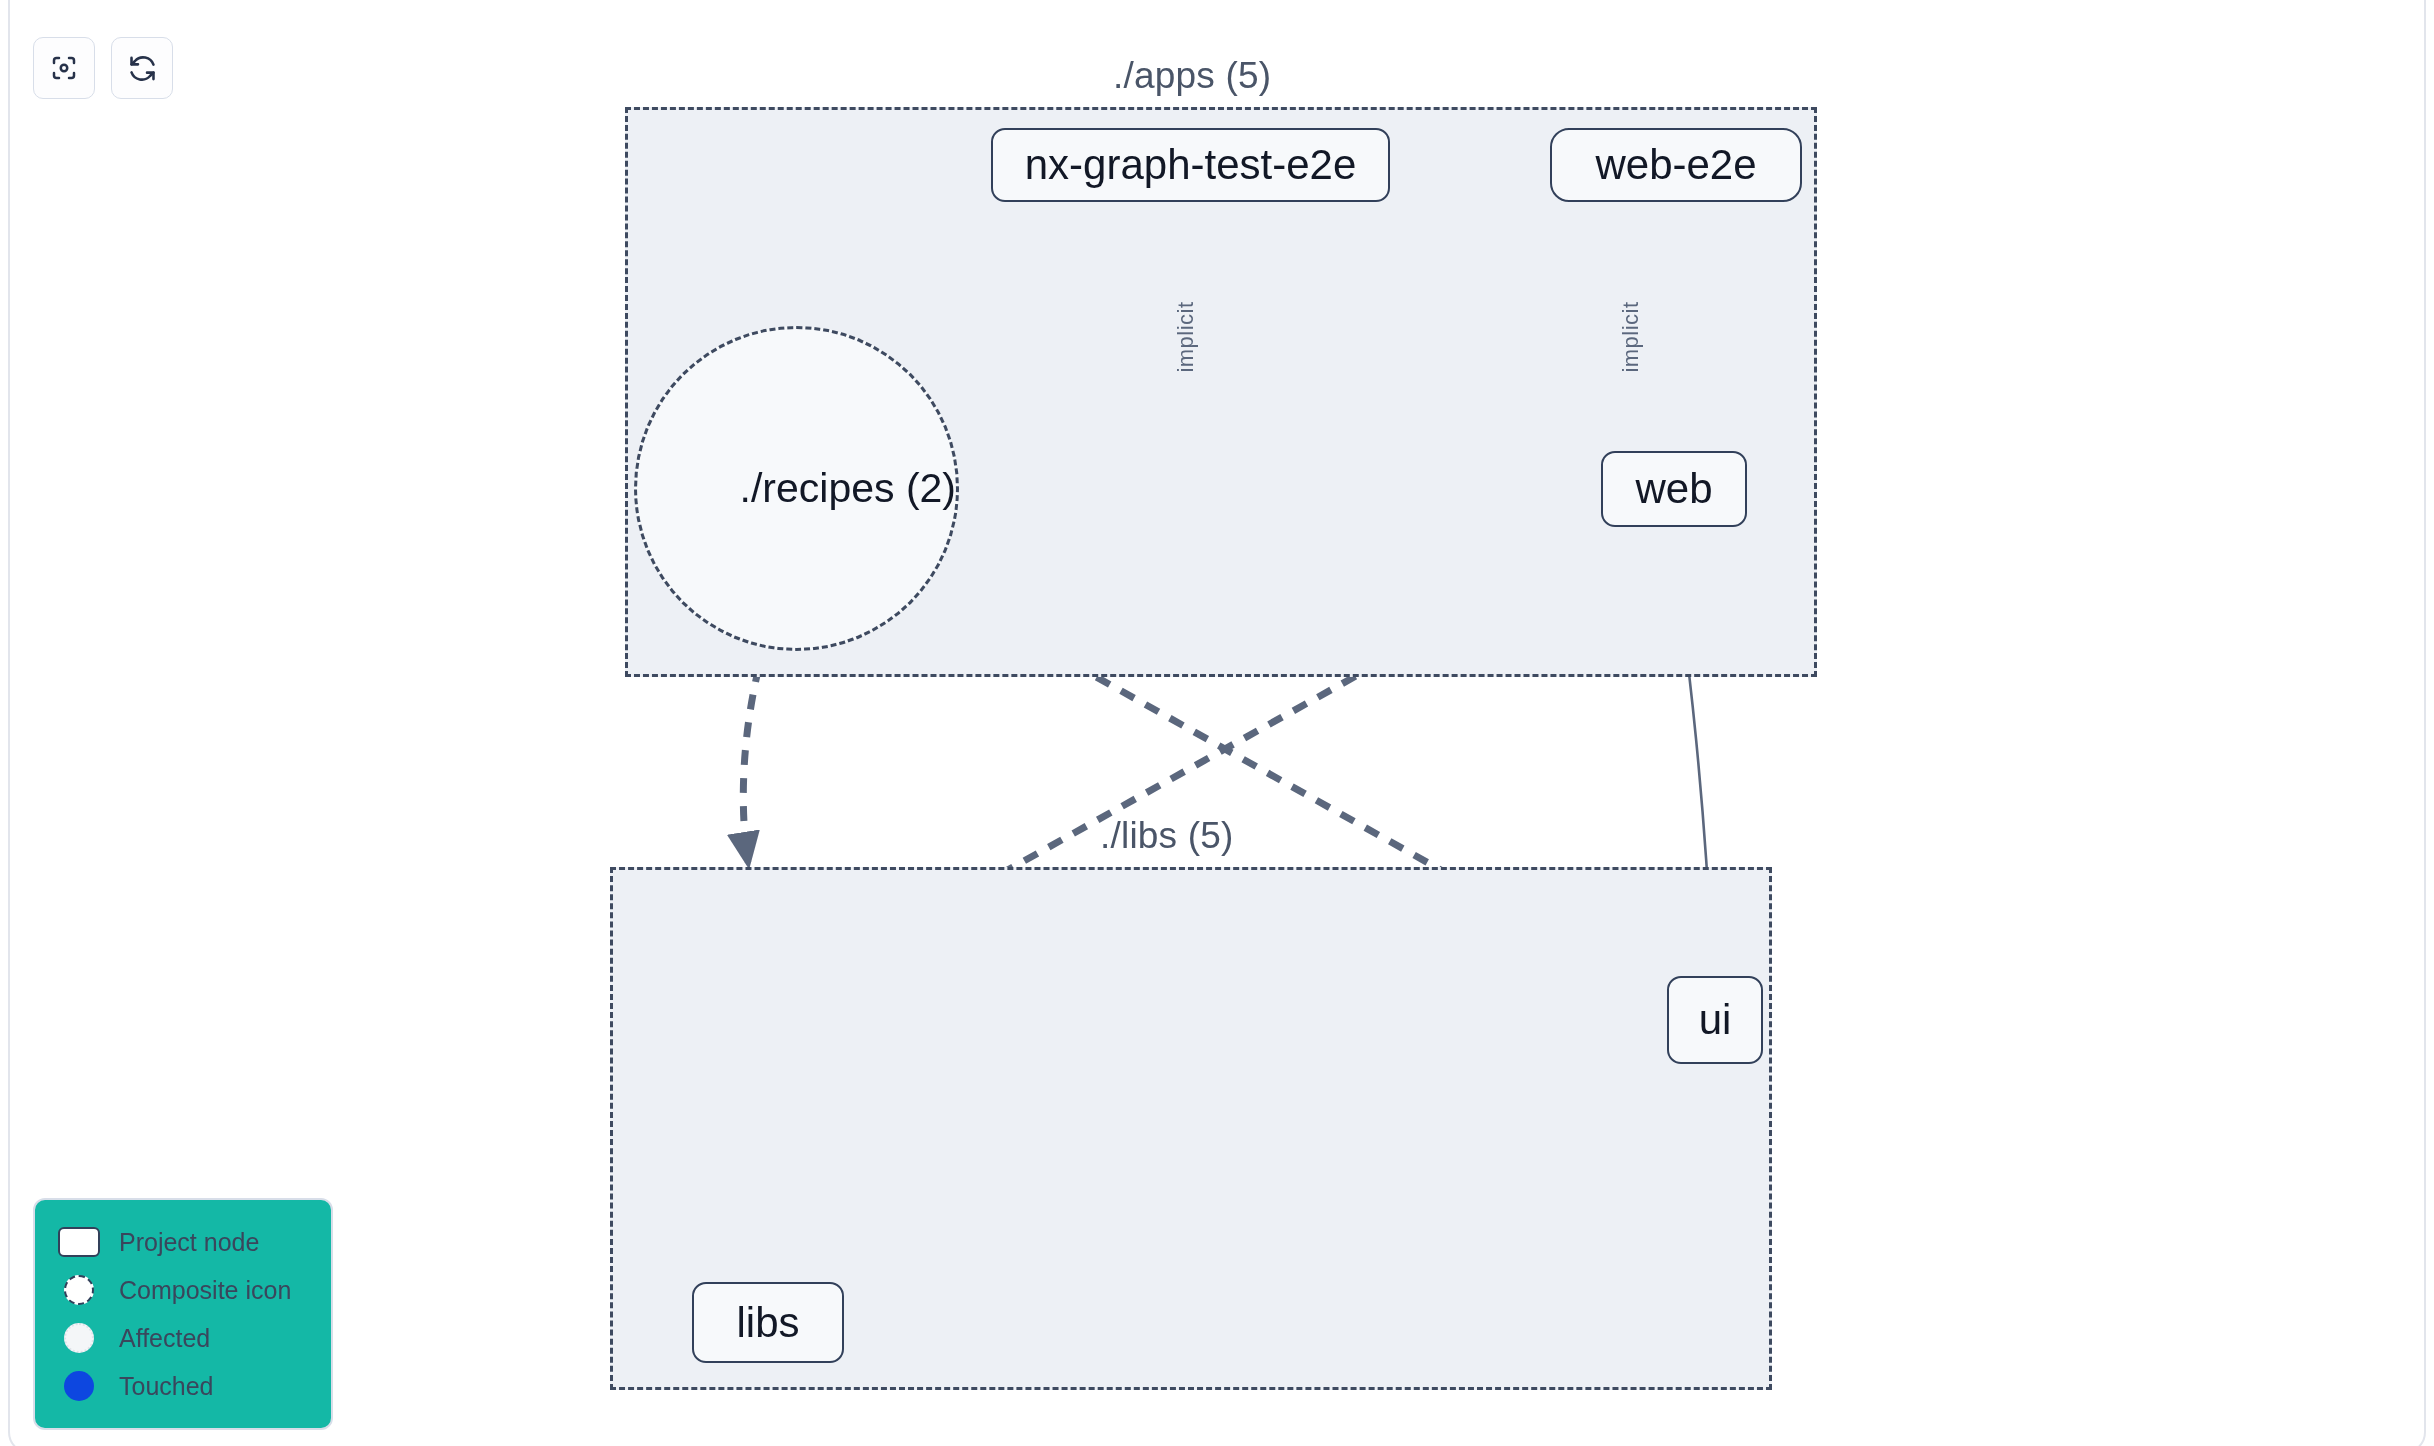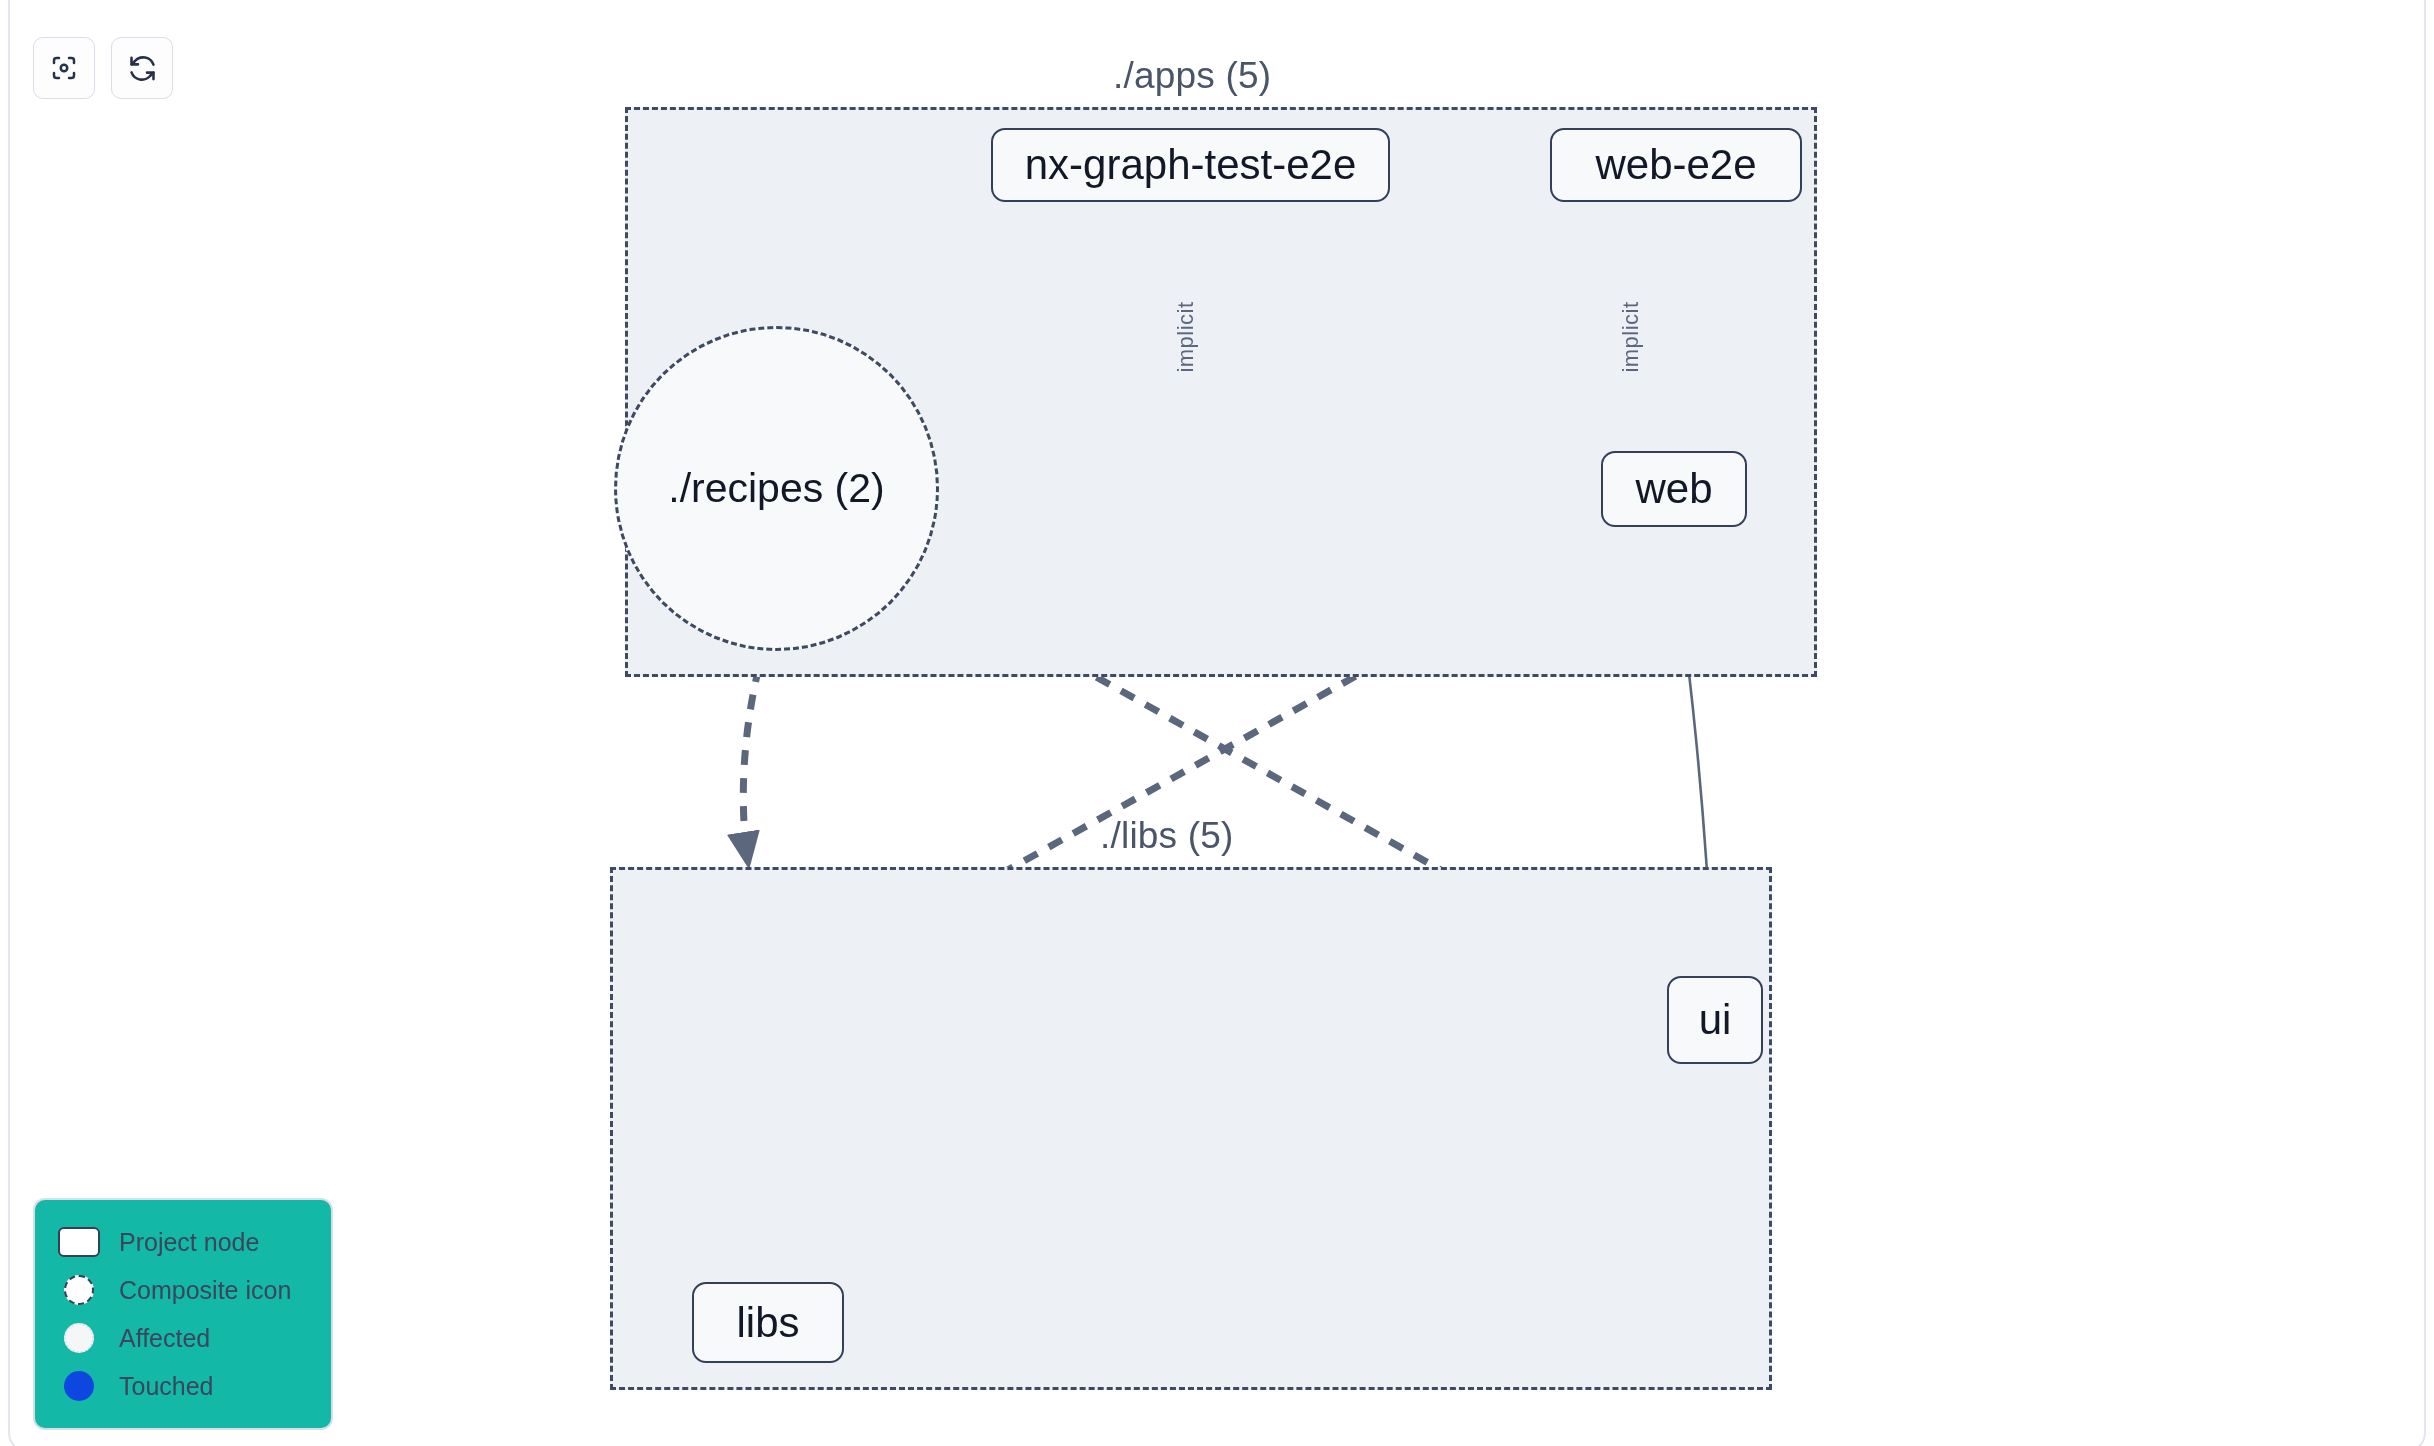--- a/index.html
+++ b/index.html
@@ -250,30 +250,30 @@
     </svg>
   </div>
 
   <div class="edge-label" style="left:1150px; top:324px; transform: rotate(-90deg);">implicit</div>
   <div class="edge-label" style="left:1595px; top:324px; transform: rotate(-90deg);">implicit</div>
 
   <div class="node-rect" style="left:991px; top:128px; width:399px; height:74px;">
     <span>nx-graph-test-e2e</span>
   </div>
 
-  <div class="node-rect" style="left:1550px; top:128px; width:252px; height:74px;">
+  <div class="node-rect" style="left:1550px; top:128px; width:252px; height:74px;border-radius:19px;">
     <span>web-e2e</span>
   </div>
 
 
   <div class="node-rect" style="left:1601px; top:451px; width:146px; height:76px;">
     <span>web</span>
   </div>
 
-  <div class="node-circle" style="left:614px; top:326px; width:325px; height:325px;">
+  <div class="node-circle" style="left:634px; top:326px; width:325px; height:325px;justify-content:flex-end;">
     <span>./recipes (2)</span>
   </div>
 
 
   <div class="node-rect" style="left:1667px; top:976px; width:96px; height:88px;">
     <span>ui</span>
   </div>
 
   <div class="node-rect" style="left:692px; top:1282px; width:152px; height:81px;">
     <span>libs</span>

